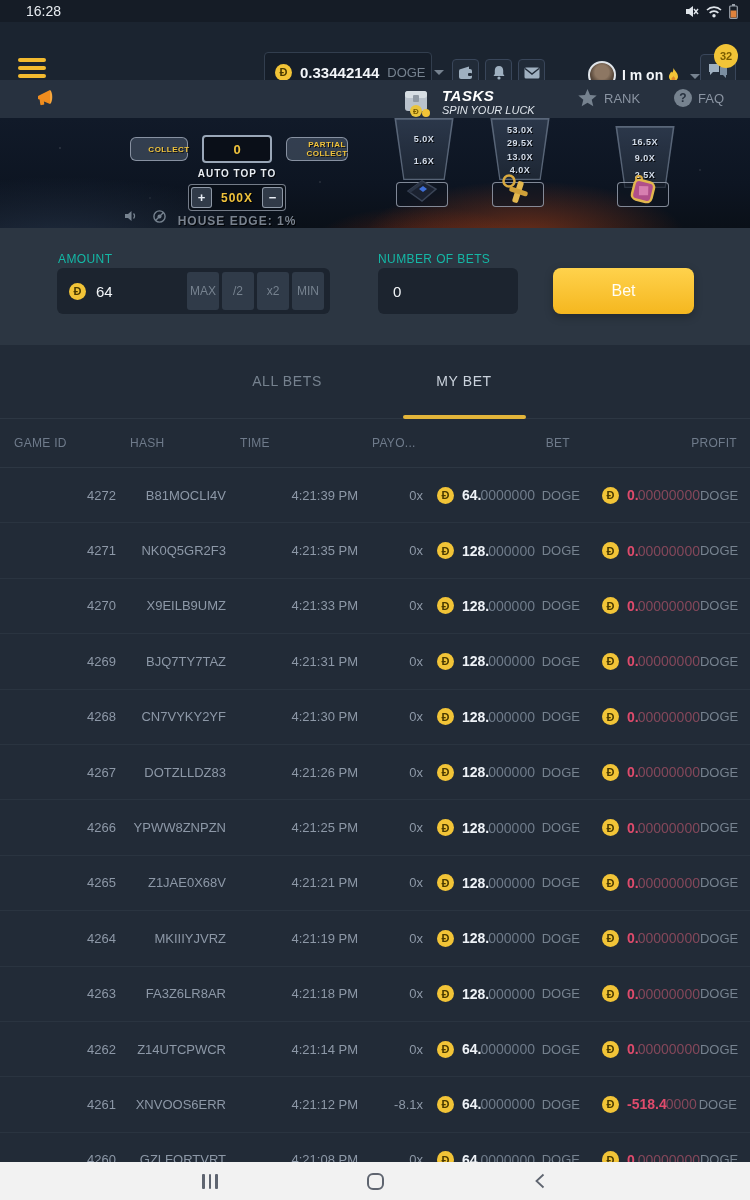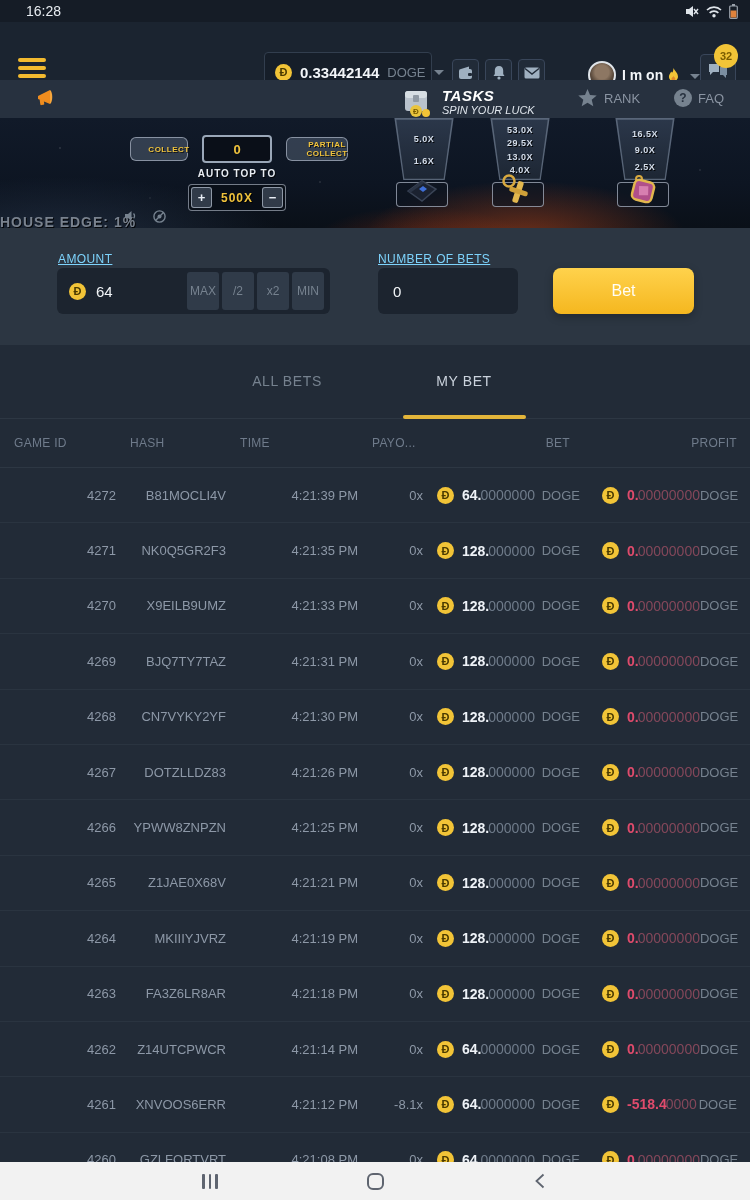--- a/index.html
+++ b/index.html
@@ -72,39 +72,39 @@
   #cashpot-value { left:202px; top:17px; width:70px; height:28px; background:#0a0f18;
     border:2px solid #9aa7b8; border-radius:4px; color:#f0c33c; font-weight:bold; font-size:13px;
     display:flex; align-items:center; justify-content:center; }
   #autotop-label { left:0; top:50px; width:474px; text-align:center; color:#e8edf3; font-size:10px; }
   #stepper { left:188px; top:66px; width:98px; height:27px; border:1px solid rgba(205,215,230,.55);
     border-radius:4px; background:rgba(8,13,22,.75); display:flex; align-items:center; justify-content:space-between; padding:2px; }
   .stepbtn { width:21px; height:21px; border:1px solid rgba(205,215,230,.6); border-radius:3px;
     background:rgba(110,125,148,.4); color:#e9eef5; font-weight:bold; font-size:13px;
     display:flex; align-items:center; justify-content:center; }
   #stepper .val { color:#f0c33c; font-weight:bold; font-size:12px; letter-spacing:1px; text-shadow:1px 1px 0 rgba(0,0,0,.8); }
-  #house-edge { left:0; top:96px; width:474px; color:#79828e; font-size:14px; }
+  #house-edge { left:0; top:96px; width:474px; text-align:center; color:#79828e; font-size:12px; }
   #snd1 { left:124px; top:92px; } #snd2 { left:152px; top:91px; }
   .funnel { top:0; height:62px; }
   .funnel .outer { position:absolute; inset:0; background:rgba(150,165,188,.55);
     clip-path:polygon(10% 0,90% 0,78% 100%,22% 100%); }
   .funnel .inner { position:absolute; inset:0; background:linear-gradient(180deg,#283447ee,#1a2330f2);
     clip-path:polygon(12.5% 3%,87.5% 3%,76.5% 98%,23.5% 98%); }
   .mults { position:absolute; inset:4px 0 2px 0; display:flex; flex-direction:column; align-items:center;
     justify-content:space-evenly; }
   .mults span { color:#d3dce9; font-size:9px; font-weight:bold; letter-spacing:.5px; text-shadow:1px 1px 0 rgba(0,0,0,.9); }
-  #funnel-1 { left:387px; width:74px; } #funnel-2 { left:483px; width:74px; } #funnel-3 { left:608px; width:74px; }
+  #funnel-1 { left:387px; width:74px; } #funnel-2 { left:483px; width:74px; } #funnel-3 { left:608px; width:74px;margin-top:8px; }
   .itembox { top:64px; width:52px; height:25px; border:1px solid rgba(190,200,215,.65); border-radius:4px;
     background:rgba(15,22,34,.6); display:flex; align-items:center; justify-content:center; }
   #item-1 { left:396px; } #item-2 { left:492px; } #item-3 { left:617px; }
   .itembox svg { margin-top:-10px; }
 
   
   #betpanel { top:228px; left:0; width:750px; height:117px; background:#2c3642; }
-  .flabel { color:#7dd3fc; font-size:12px; letter-spacing:.4px;text-decoration:underline; }
+  .flabel { color:#14b8a6; font-size:12px; letter-spacing:.4px; }
   #amount-label { left:58px; top:24px; } #bets-label { left:378px; top:24px; }
   #amount-group { left:57px; top:40px; width:273px; height:46px; background:#1c242f; border-radius:6px;
     display:flex; align-items:center; padding:0 6px 0 12px; }
   #amount-group .val { color:#f2f5f8; font-size:15px; margin-left:10px; flex:1; }
   .modbtn { width:32px; height:38px; background:#303b49; border:none; border-radius:3px; color:#76828f;
     font-size:12px; margin-left:3px; display:flex; align-items:center; justify-content:center; }
   #bets-input { left:378px; top:40px; width:140px; height:46px; background:#1c242f; border-radius:6px;
     color:#f2f5f8; font-size:15px; display:flex; align-items:center; padding-left:15px; }
   #bet-button { left:553px; top:40px; width:141px; height:46px; border:none; border-radius:8px;
     background:linear-gradient(180deg,#ffd24c,#f5b71f); color:#fffdf6; font-size:16px;

